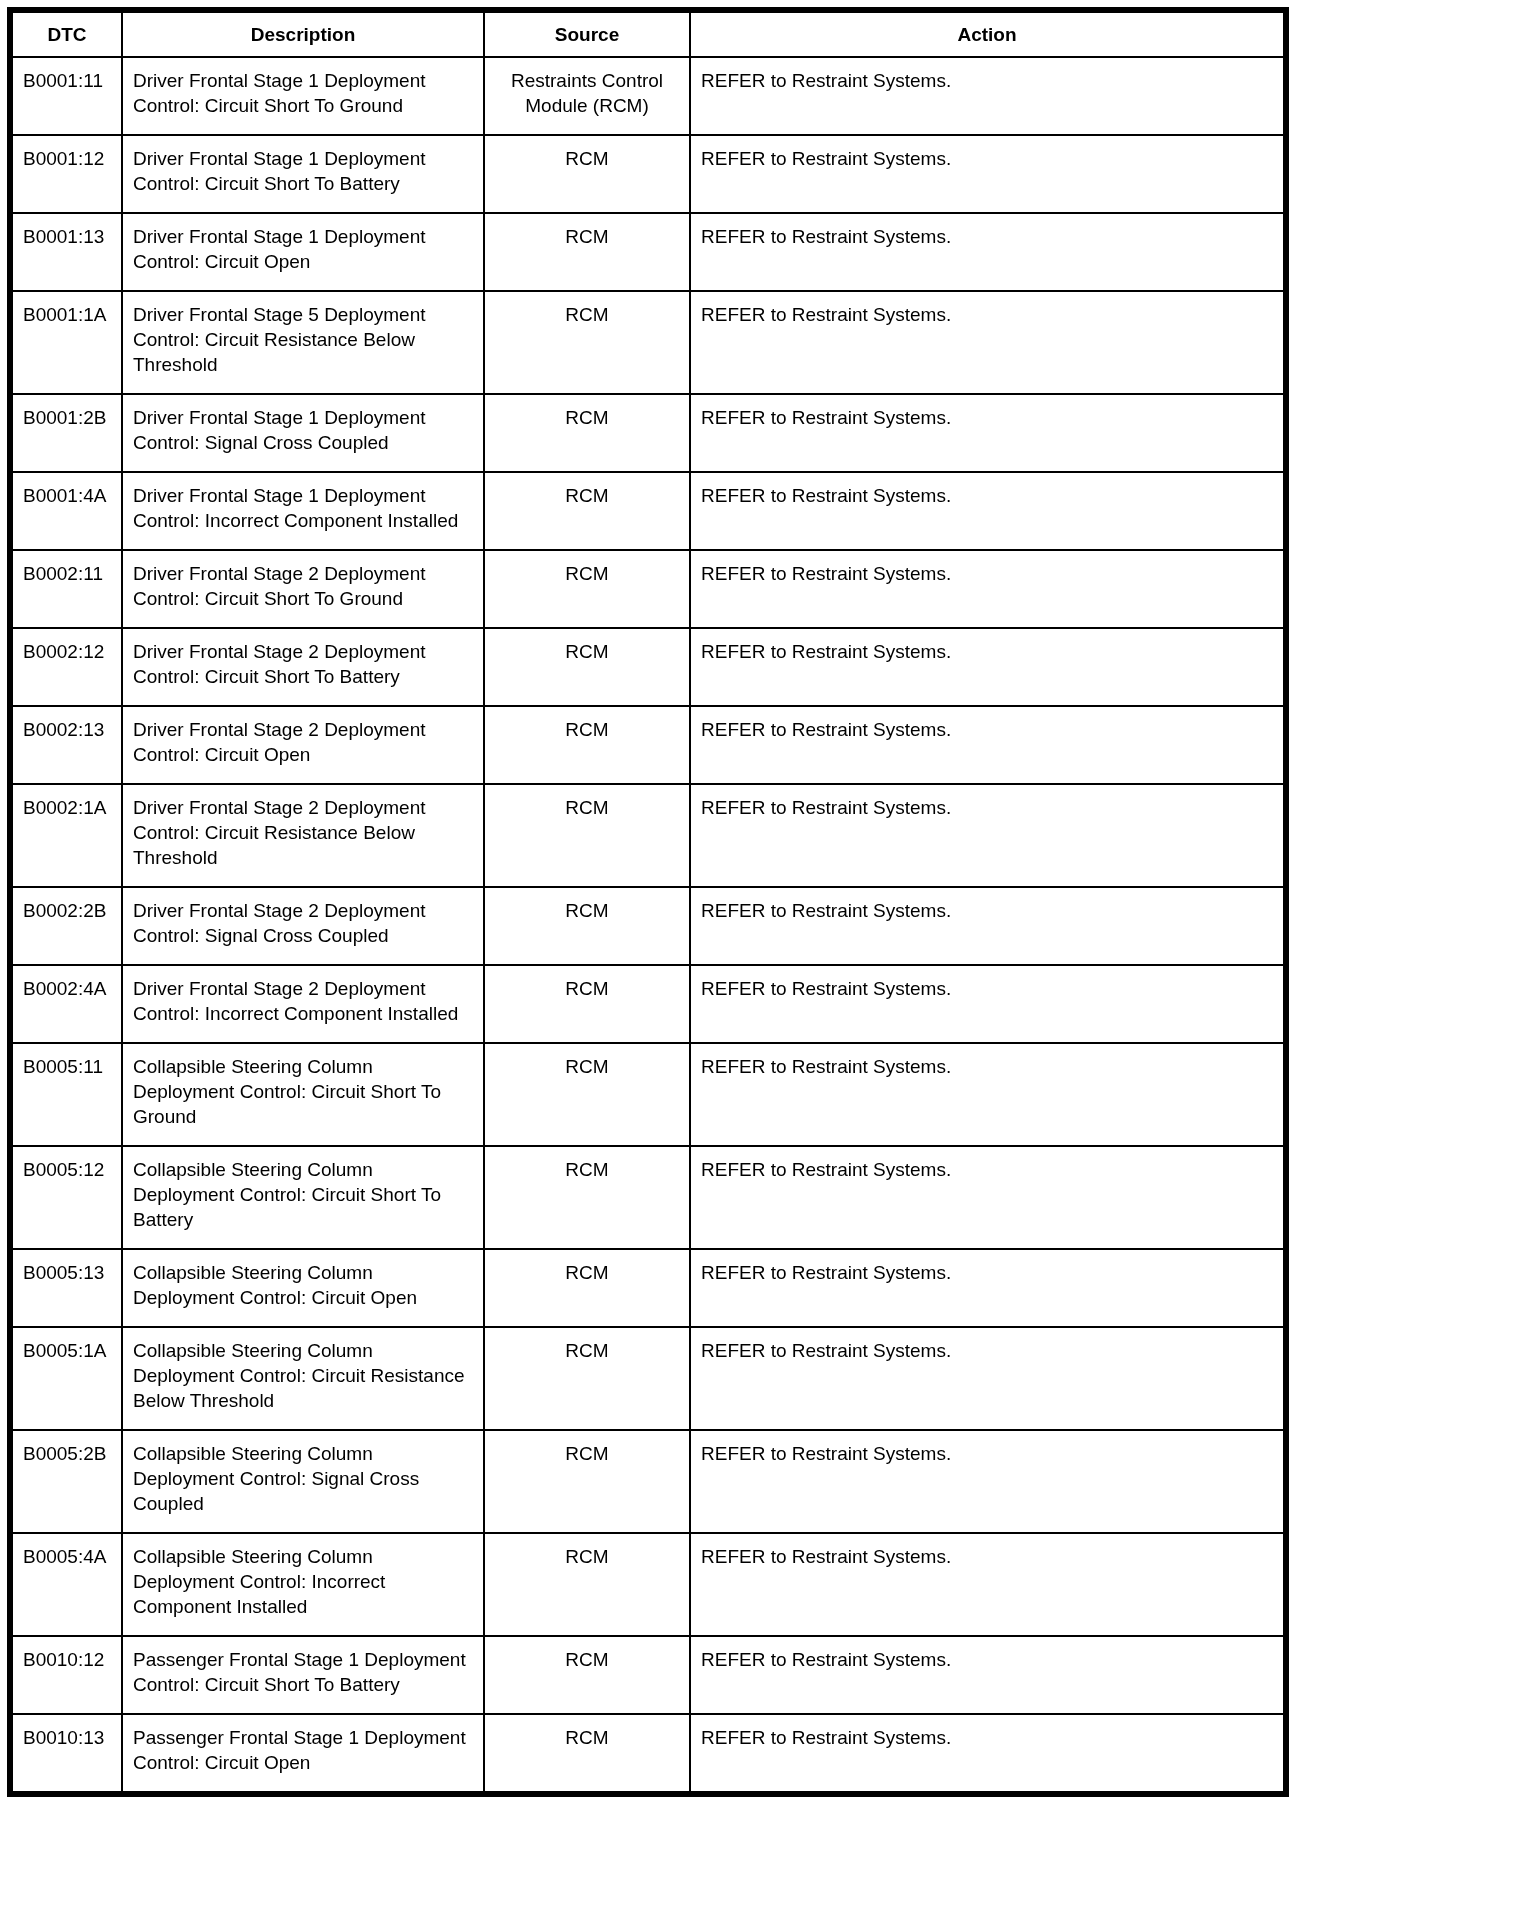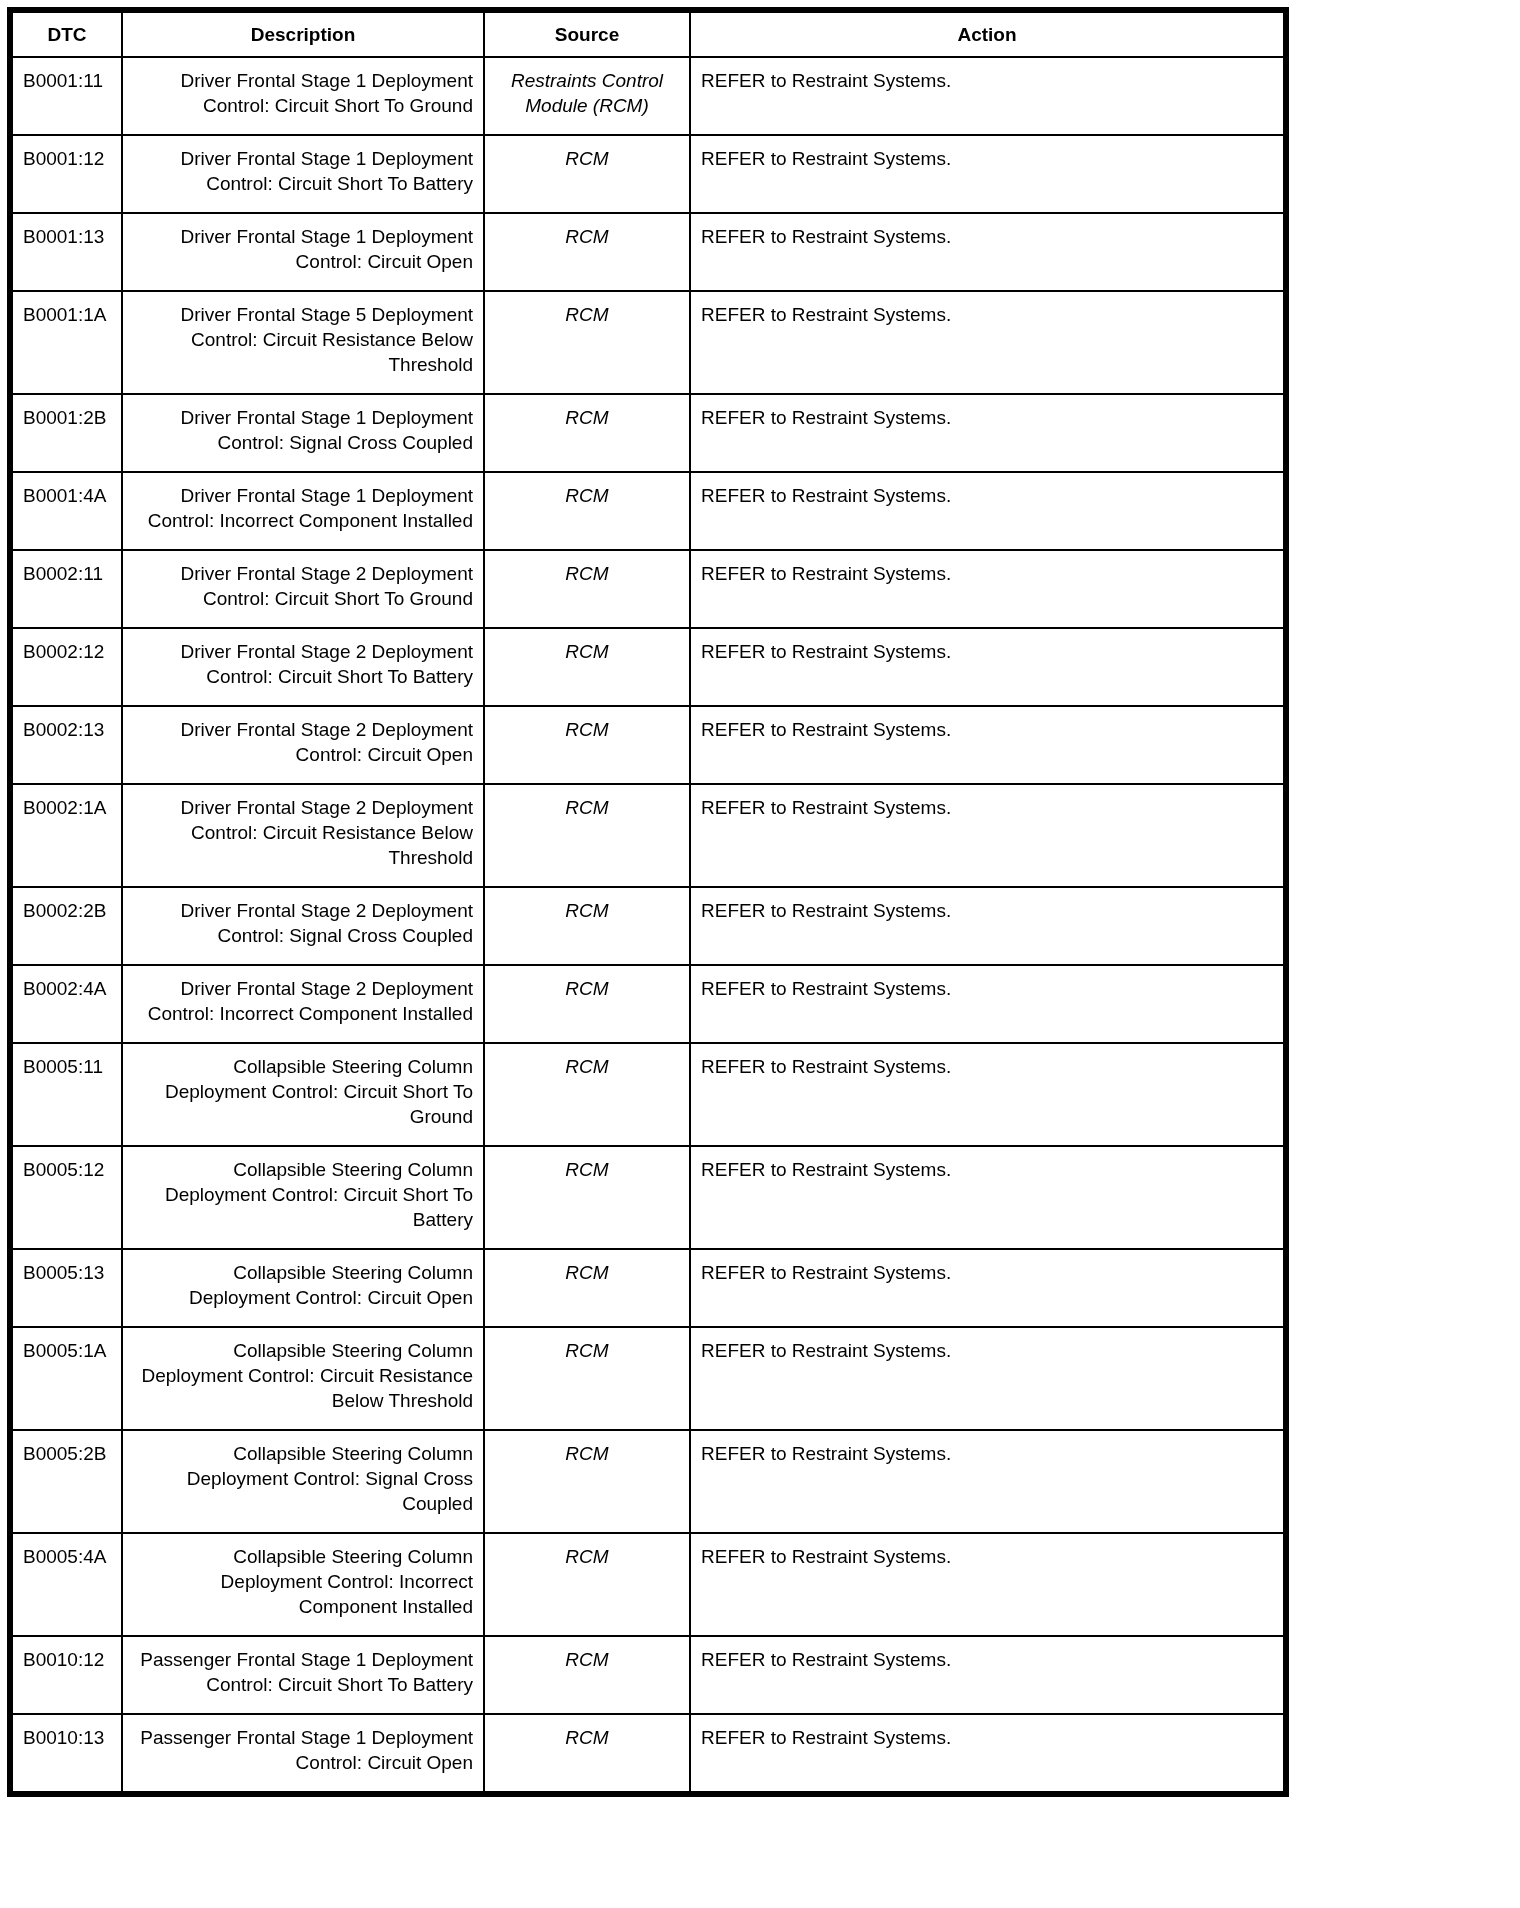--- a/index.html
+++ b/index.html
@@ -32,22 +32,22 @@
   table.dtc-table th {
     font-weight: bold;
     text-align: center;
     vertical-align: middle;
     padding: 9px 6px;
   }
   table.dtc-table td {
     padding: 10px 10px 16px 10px;
   }
   td.col-dtc    { text-align: left; padding-left: 8px; padding-right: 4px; }
-  td.col-desc   { text-align: right; margin-top: 40px; }
-  td.col-source { text-align: center; font-style: italic; }
+  td.col-desc   { text-align: left; margin-top: 40px; }
+  td.col-source { text-align: center; }
   td.col-action { text-align: left; margin-top: 12px; }
   col.c-dtc    { width: 112px; }
   col.c-desc   { width: 362px; }
   col.c-source { width: 206px; }
   col.c-action { width: auto; }
 </style>
 </head>
 <body>
 
 <div class="page">

